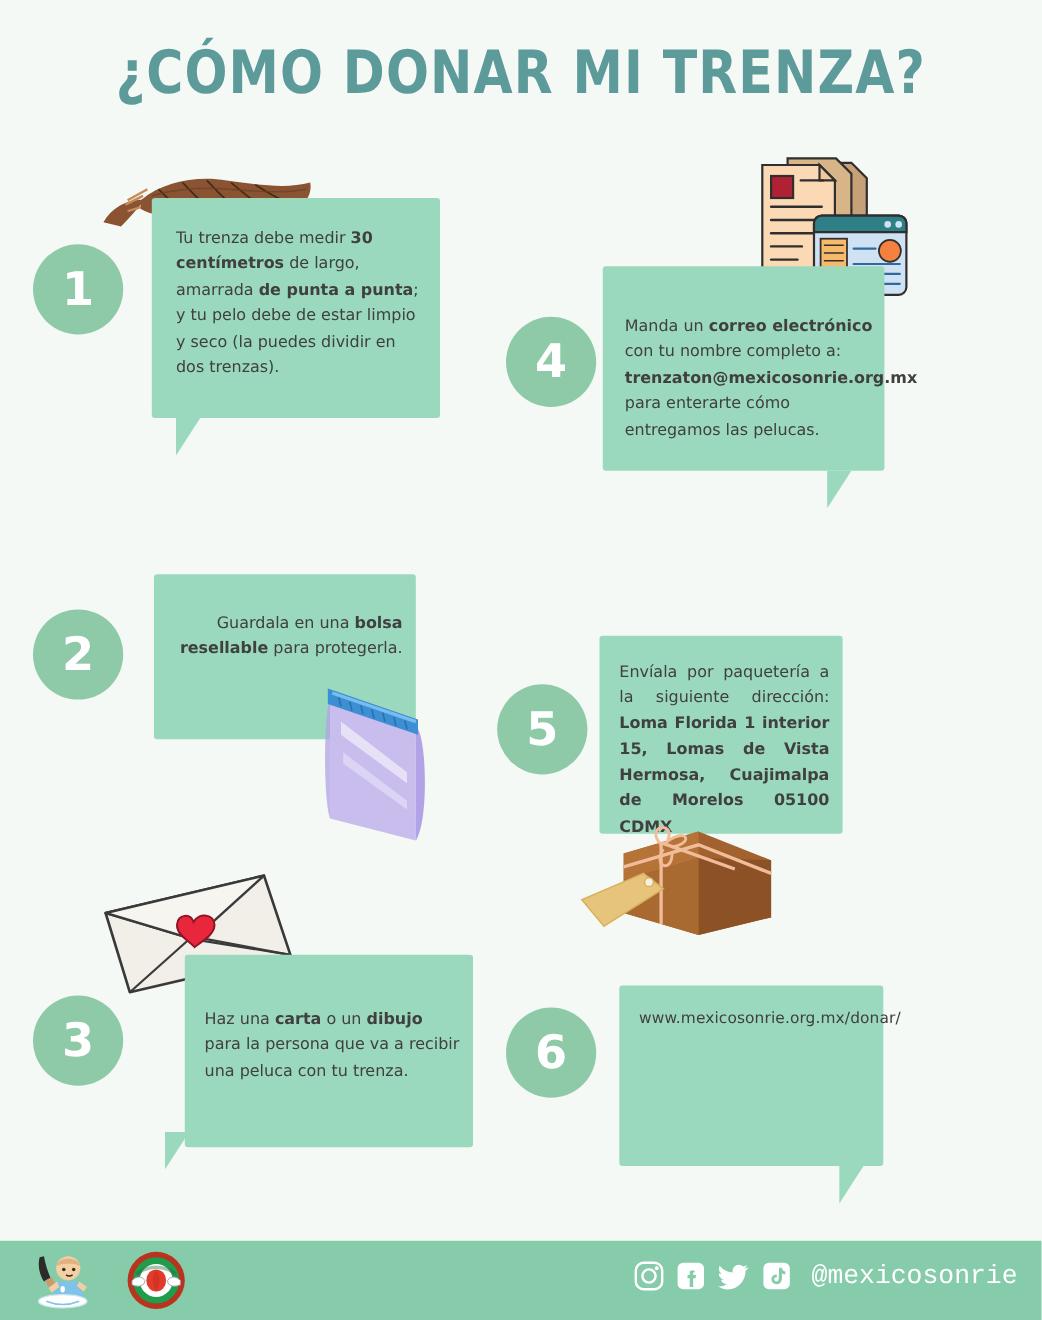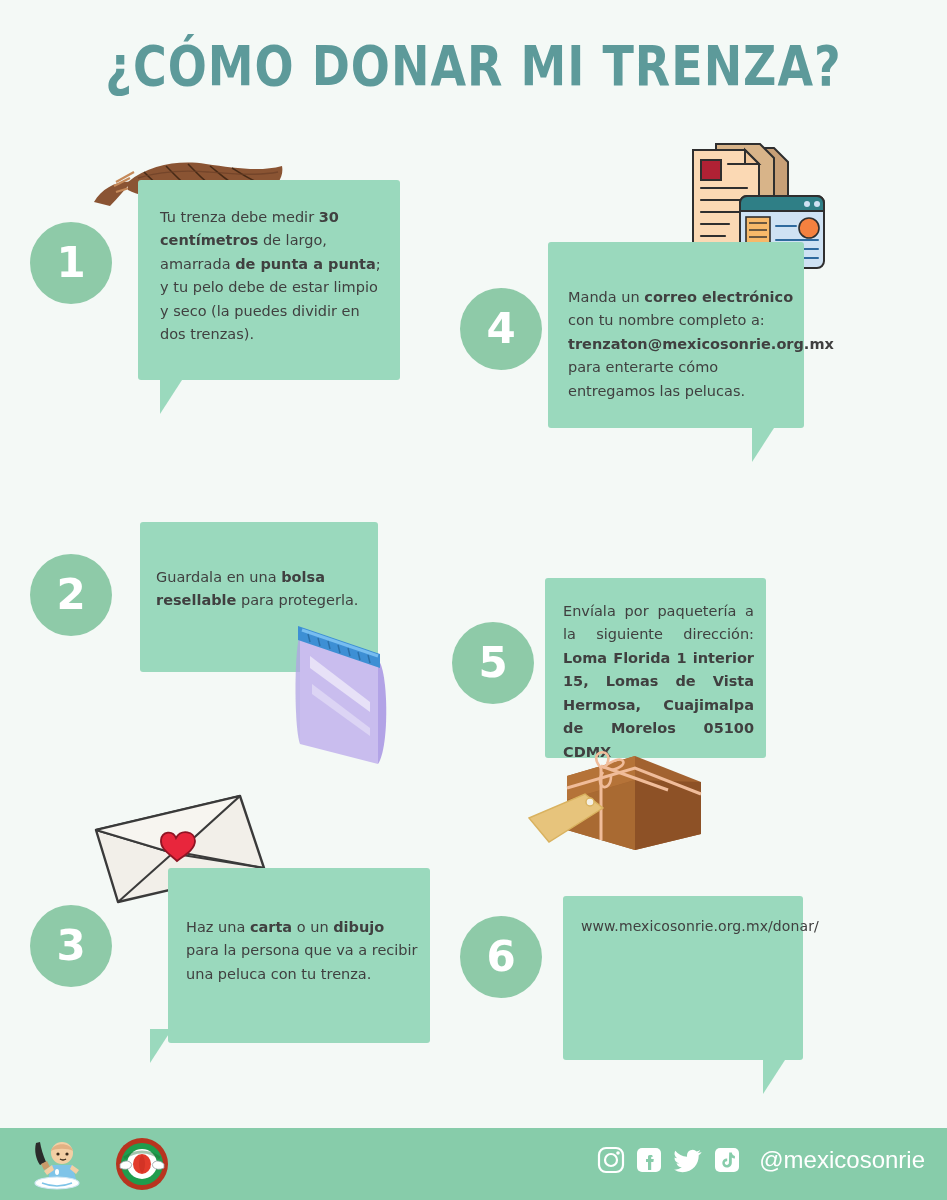--- a/index.html
+++ b/index.html
@@ -108,21 +108,21 @@
     position: absolute;
     right: 22px;
     top: 18px;
     display: flex;
     align-items: center;
     gap: 10px;
   }
   .social svg { display: block; }
   .handle {
     color: #ffffff;
-    font-family: Liberation Sans, sans-serif;
+    font-family: Liberation Mono, monospace;
     font-size: 24px;
     margin-left: 8px;
     white-space: nowrap;
   }
 </style>
 </head>
 <body>
 
 <div class="page">
 
@@ -193,21 +193,21 @@
         <span>Manda un </span><b>correo electrónico</b><span> con tu nombre completo a: </span><b>trenzaton@mexicosonrie.org.mx</b><span> para enterarte cómo entregamos las pelucas.</span>
       </div>
     </div>
     <div class="tail" style="left:752px; top:428px;"></div>
   </div>
 
   <div class="step">
     <div class="num-circle" style="left:30px; top:554px;">2</div>
 
     <div class="bubble" style="left:140px; top:522px; width:238px; height:150px;">
-      <div class="txt" style="left:16px; top:44px; right:12px;">
+      <div class="txt" style="left:16px; top:34px; right:12px;text-align:right;">
         <span>Guardala en una </span><b>bolsa resellable</b><span> para protegerla.</span>
       </div>
     </div>
 
     <svg style="position:absolute;left:292px;top:616px;" width="104" height="160" viewBox="0 0 104 160">
       <path d="M8 18 L86 44 L86 148 L8 128 Z" fill="#c9bdee"></path>
       <path d="M86 44 C96 52 98 130 86 148 Z" fill="#b2a3e6"></path>
       <path d="M8 18 C2 34 2 112 8 128 Z" fill="#b2a3e6" opacity=".75"></path>
       <path d="M18 40 L78 86 L78 96 L18 52 Z" fill="#ffffff" opacity=".55"></path>
       <path d="M20 68 L78 112 L78 120 L20 78 Z" fill="#ffffff" opacity=".35"></path>

